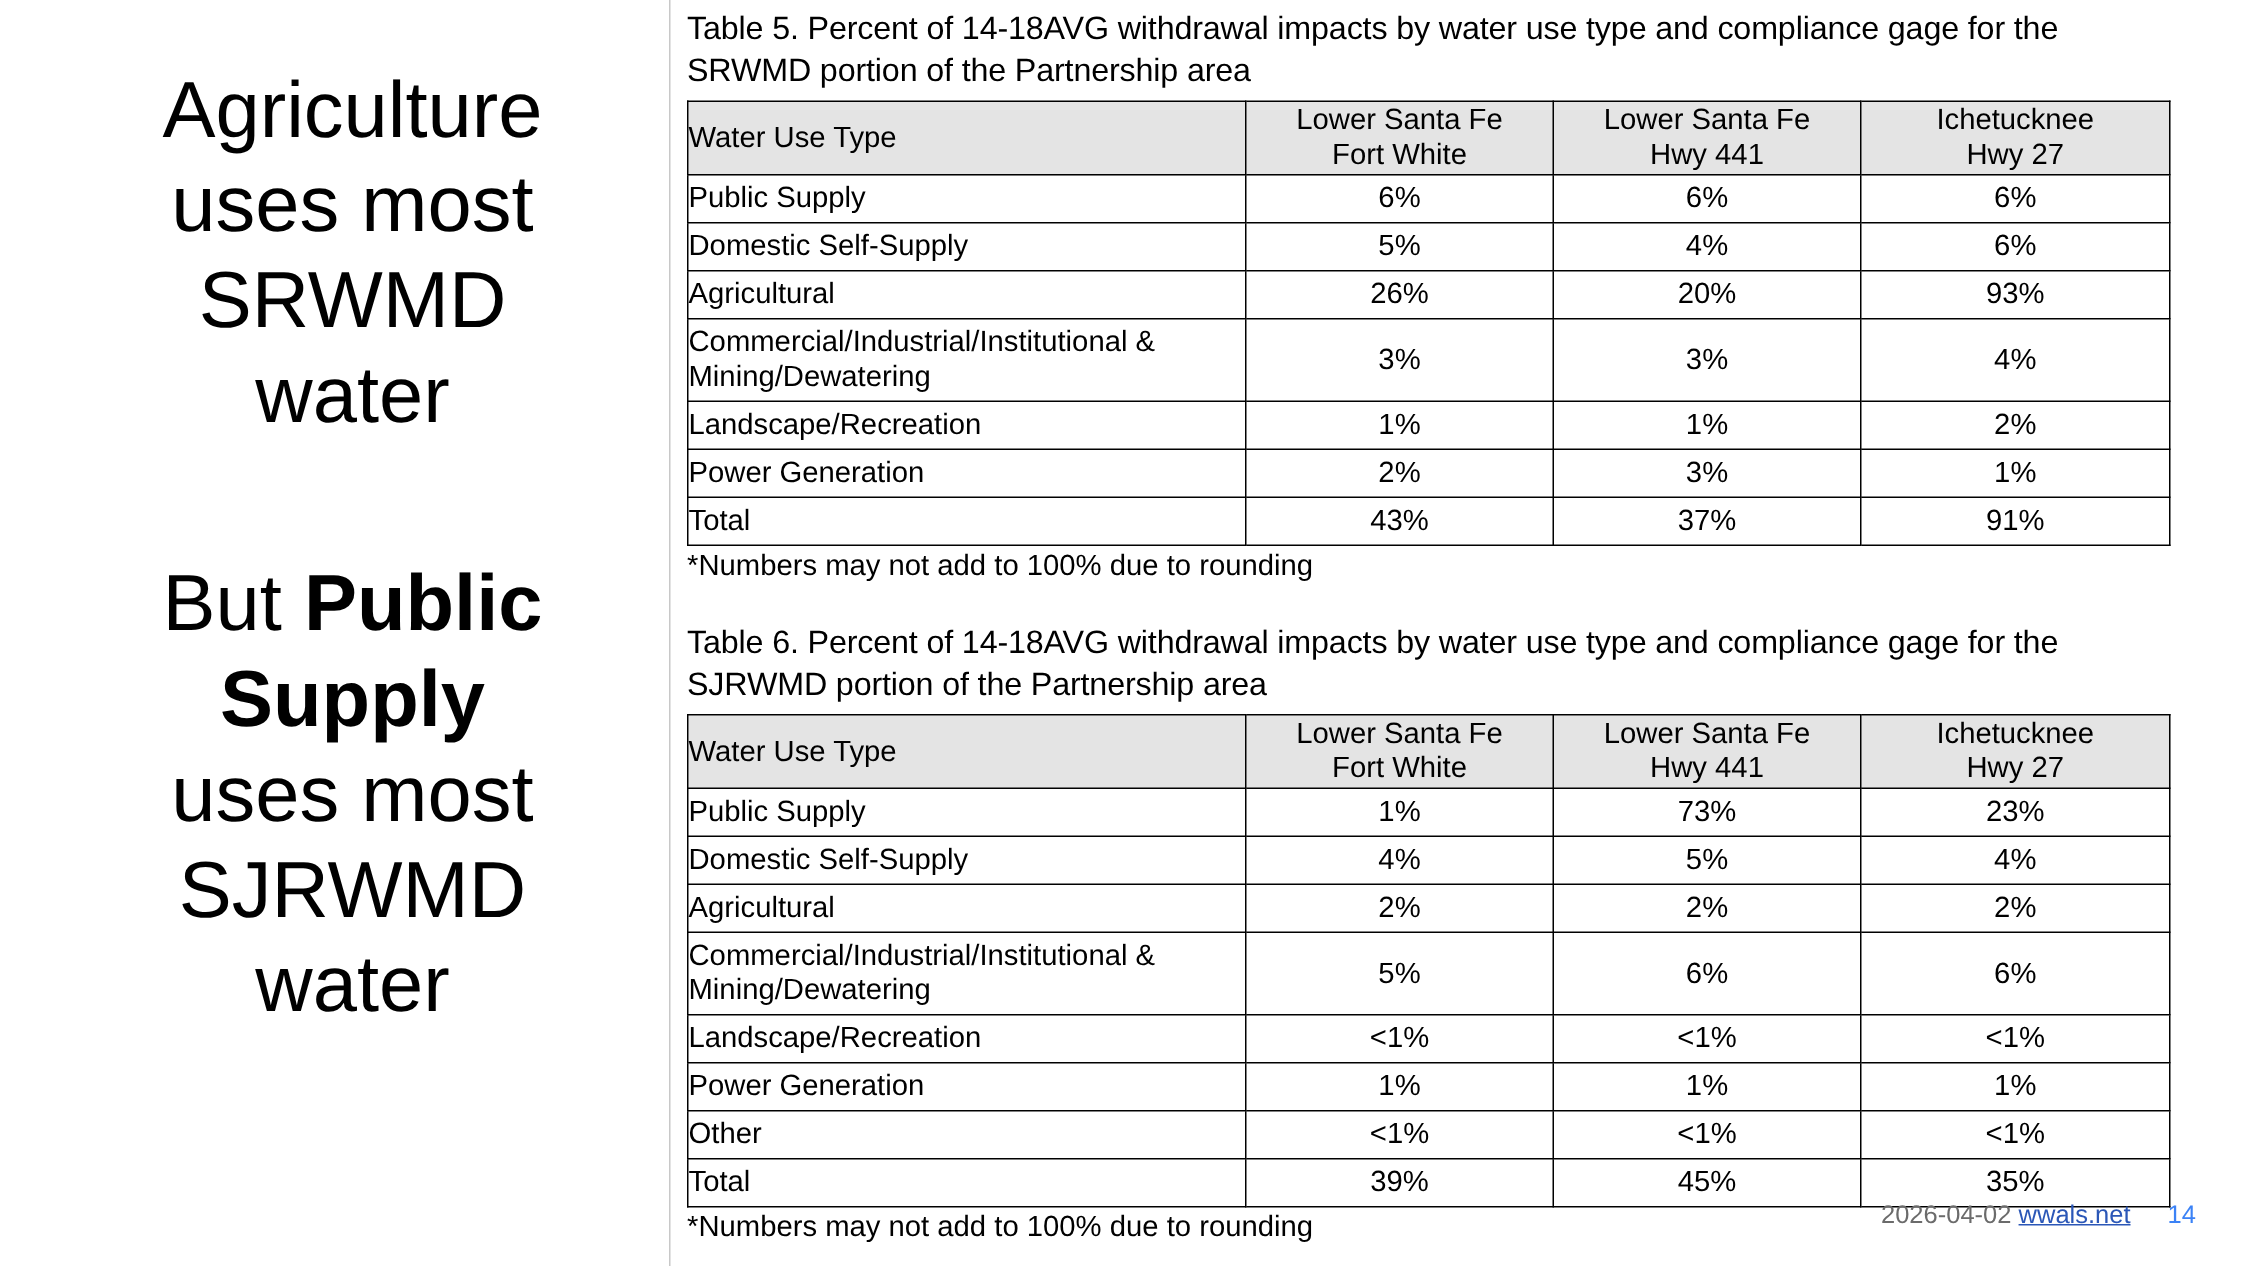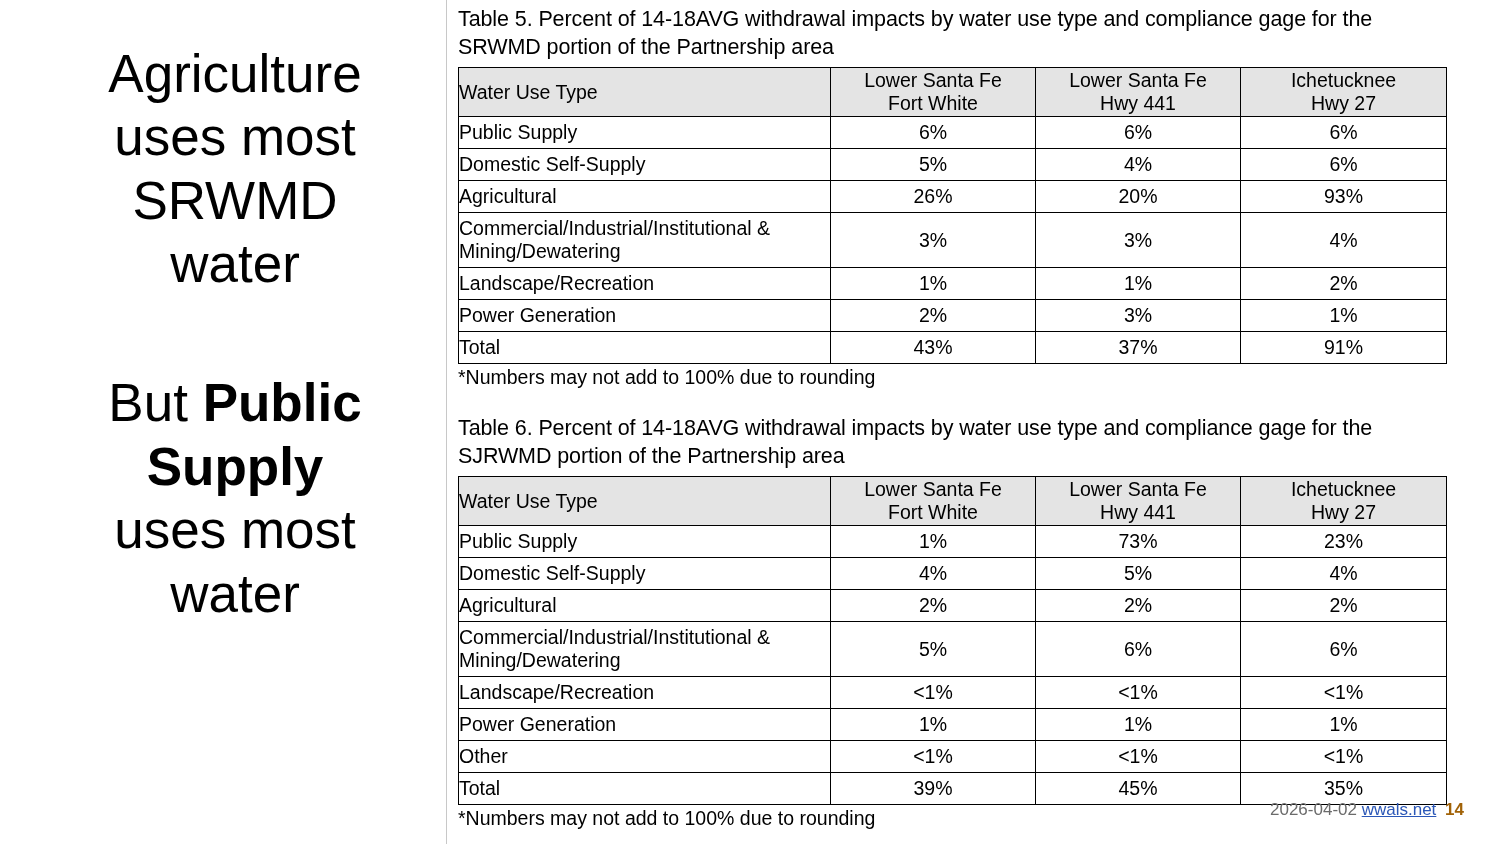--- a/index.html
+++ b/index.html
@@ -116,43 +116,43 @@
     bottom: 24px;
     font-size: 17px;
     color: #6b6b6b;
     white-space: nowrap;
   }
   .footer a {
     color: #2b57b7;
     text-decoration: underline;
   }
   .footer .pagenum {
-    color: #a16207;
-    margin-left: 4px;
-    font-weight: bold;
+    color: #3b82f6;
+    margin-left: 20px;
   }
   col.c1 { width: 372px; }
   col.c2 { width: 205px; }
   col.c3 { width: 205px; }
   col.c4 { width: 206px; }
 </style>
 </head>
 <body>
 
 <div class="slide">
 
   <div class="caption">
     <p>Agriculture</p>
     <p>uses most</p>
     <p>SRWMD</p>
     <p>water</p>
     <div class="para-gap"></div>
     <p><span>But </span><b>Public</b></p>
     <p><b>Supply</b></p>
     <p>uses most</p>
+    <p>SJRWMD</p>
     <p>water</p>
   </div>
 
   <div class="divider"></div>
 
   <div class="content">
 
     <p class="table-caption">Table 5. Percent of 14-18AVG withdrawal impacts by water use type and compliance gage for the SRWMD portion of the Partnership area</p>
 
     <table class="data">

